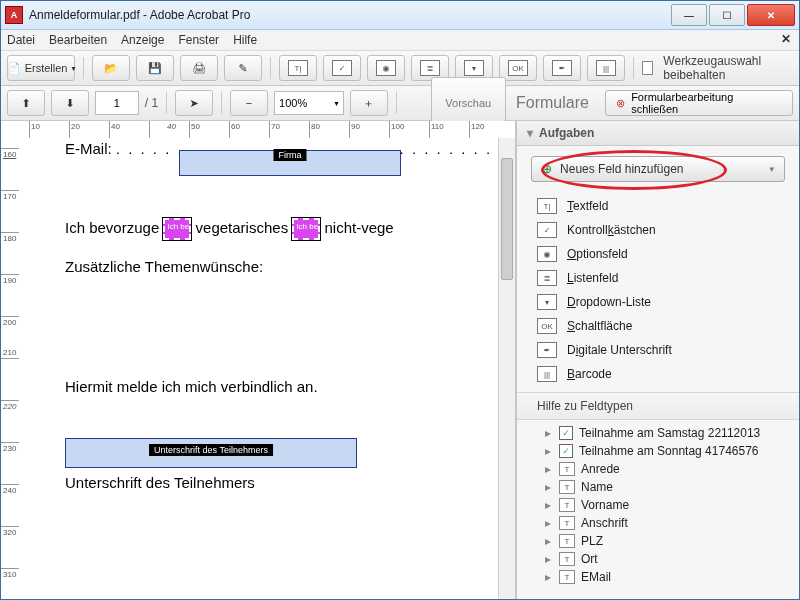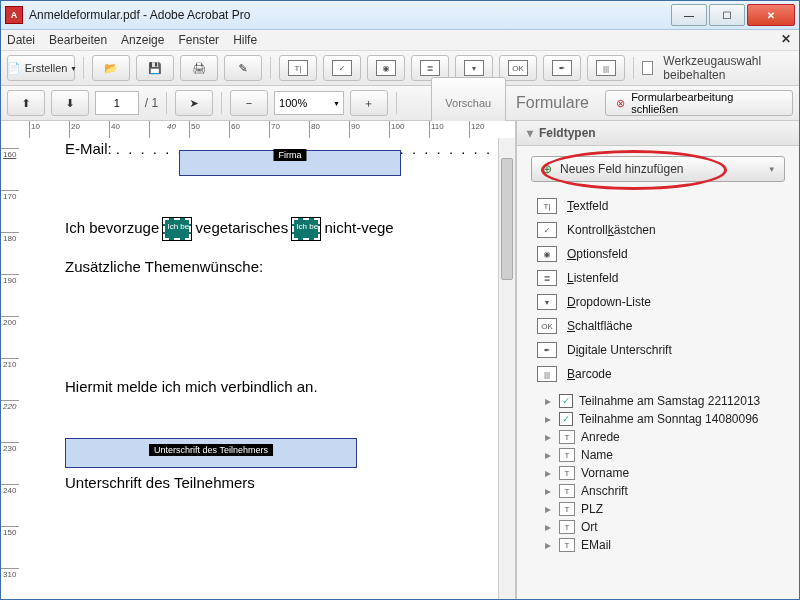--- a/index.html
+++ b/index.html
@@ -34,21 +34,21 @@
   .hruler .num{position:absolute;top:1px;font-size:8px}
   .vruler{position:absolute;top:17px;left:0;width:18px;bottom:0;background:#fff;border-right:1px solid #8a8a8a;font-size:8px;color:#555}
   .vruler .tick{position:absolute;left:0;width:18px;border-top:1px solid #999}
   .vruler .num{position:absolute;left:2px;font-size:8px}
   .corner{position:absolute;top:0;left:0;width:18px;height:17px;background:#fff;border-right:1px solid #8a8a8a;border-bottom:1px solid #8a8a8a}
   .page{position:absolute;top:17px;left:18px;right:0;bottom:0;background:#fff;padding:10px 20px;font-family:Arial,sans-serif;font-size:15px;color:#000}
   .dots{letter-spacing:2px}
   .field{background:#c6d8f2;border:1px solid #2a3b8f;position:absolute}
   .field .tag{position:absolute;top:-2px;left:50%;transform:translateX(-50%);background:#000;color:#fff;font-size:9px;padding:1px 5px;white-space:nowrap}
   .field.sig .tag{top:5px}
-  .rb{display:inline-block;width:24px;height:18px;background:#0f766e;border:2px dashed #fff;outline:1px solid #000;vertical-align:middle;position:relative}
+  .rb{display:inline-block;width:24px;height:18px;background:#d946ef;border:2px dashed #fff;outline:1px solid #000;vertical-align:middle;position:relative}
   .rb .tag{position:absolute;top:2px;left:2px;color:#fff;font-size:8px;white-space:nowrap}
   
   .panel{width:282px;background:#f6f6f6;display:flex;flex-direction:column;border-left:1px solid #c6c6c6}
   .panel-header{background:linear-gradient(#f4f4f4,#e4e4e4);border-bottom:1px solid #c9c9c9;padding:5px 10px;font-weight:bold;color:#555}
   .panel-header .tri{display:inline-block;margin-right:6px;color:#888}
   .addfield{margin:10px 14px;position:relative}
   .addfield-btn{height:24px;border:1px solid #a8a8a8;background:linear-gradient(#fdfdfd,#e2e2e2);border-radius:3px;display:flex;align-items:center;padding:0 10px;gap:8px;font-size:12px;color:#333}
   .addfield .halo{position:absolute;top:-6px;left:10px;width:180px;height:34px;border:3px solid #d9252b;border-radius:50%/50%;pointer-events:none}
   .ft-list{padding:2px 0}
   .ft-item{display:flex;align-items:center;gap:10px;padding:4px 20px;color:#1a1a1a}
@@ -199,29 +199,29 @@
           <div class="num" style="top: 12px; text-decoration: underline;">160</div>
           <div class="tick" style="top: 52px;"></div>
           <div class="num" style="top: 54px;">170</div>
           <div class="tick" style="top: 94px;"></div>
           <div class="num" style="top: 96px;">180</div>
           <div class="tick" style="top: 136px;"></div>
           <div class="num" style="top: 138px;">190</div>
           <div class="tick" style="top: 178px;"></div>
           <div class="num" style="top: 180px;">200</div>
           <div class="tick" style="top: 220px;"></div>
-          <div class="num" style="top: 222px;">210</div>
+          <div class="num" style="top: 210px;">210</div>
           <div class="tick" style="top: 262px;"></div>
           <div class="num" style="top: 264px; font-style: italic;">220</div>
           <div class="tick" style="top: 304px;"></div>
           <div class="num" style="top: 306px;">230</div>
           <div class="tick" style="top: 346px;"></div>
           <div class="num" style="top: 348px;">240</div>
           <div class="tick" style="top: 388px;"></div>
-          <div class="num" style="top: 390px;">150</div>
+          <div class="num" style="top: 390px;">320</div>
           <div class="tick" style="top: 430px;"></div>
           <div class="num" style="top: 432px;">310</div>
         </div>
 
       <div class="page">
         <div style="position:absolute;top:2px;left:46px"><span>E-Mail: </span><span class="dots">. . . . . . . . . . . . . . . . . . . . . . . . . . . . . . .</span></div>
 
         <div class="field" style="top:12px;left:160px;width:220px;height:24px">
           <div class="tag">Firma</div>
         </div>
@@ -244,21 +244,21 @@
         <div style="position:absolute;top:336px;left:46px">Unterschrift des Teilnehmers</div>
       </div>
 
       <div class="scrollbar">
           <div class="thumb"></div>
         </div>
     </div>
 
     <div class="panel">
       <div class="panel-header">
-        <span class="tri">▾</span><span>Feldtypen</span>
+        <span class="tri">▾</span><span>Aufgaben</span>
       </div>
 
       <div class="addfield">
         <div class="addfield-btn">
           <span style="color:#2a7a2a">⊕</span>
           <span>Neues Feld hinzufügen</span>
           <span style="margin-left:auto;font-size:9px;color:#777">▾</span>
         </div>
         <div class="halo"></div>
       </div>
@@ -290,31 +290,32 @@
           </div>
           <div class="ft-item">
             <span class="ft-icon">✒</span>
             <span>D<span class="u">i</span>gitale Unterschrift</span>
           </div>
           <div class="ft-item">
             <span class="ft-icon">|||</span>
             <span><span class="u">B</span>arcode</span>
           </div>
         </div>
+      <div class="ft-help"><span>Hilfe zu Feldtypen</span></div>
 
       <div class="fieldtree" id="fieldtree">
           <div class="tree-item">
             <span style="color:#888;margin-right:2px">▸</span>
             <span class="tree-check">✓</span>
             <span>Teilnahme am Samstag 22112013</span>
           </div>
           <div class="tree-item">
             <span style="color:#888;margin-right:2px">▸</span>
             <span class="tree-check">✓</span>
-            <span>Teilnahme am Sonntag 14080096</span>
+            <span>Teilnahme am Sonntag 41746576</span>
           </div>
           <div class="tree-item">
             <span style="color:#888;margin-right:2px">▸</span>
             <span class="tree-t">T</span>
             <span>Anrede</span>
           </div>
           <div class="tree-item">
             <span style="color:#888;margin-right:2px">▸</span>
             <span class="tree-t">T</span>
             <span>Name</span>

